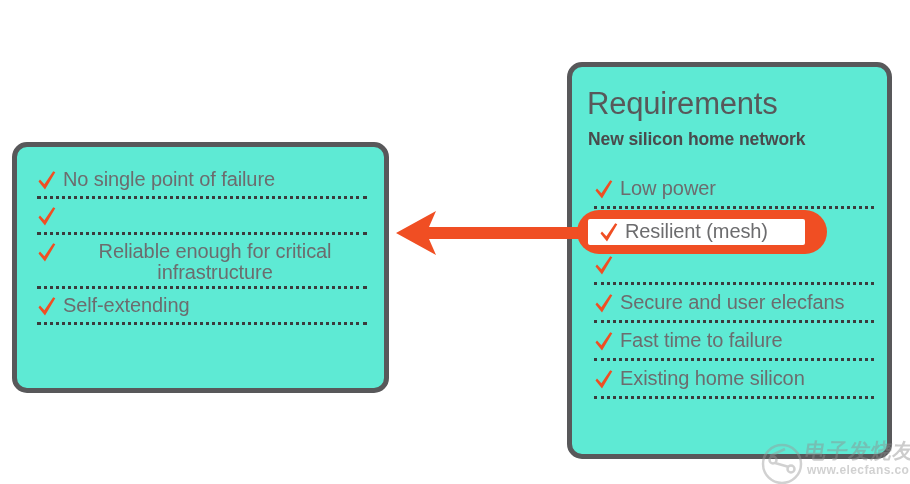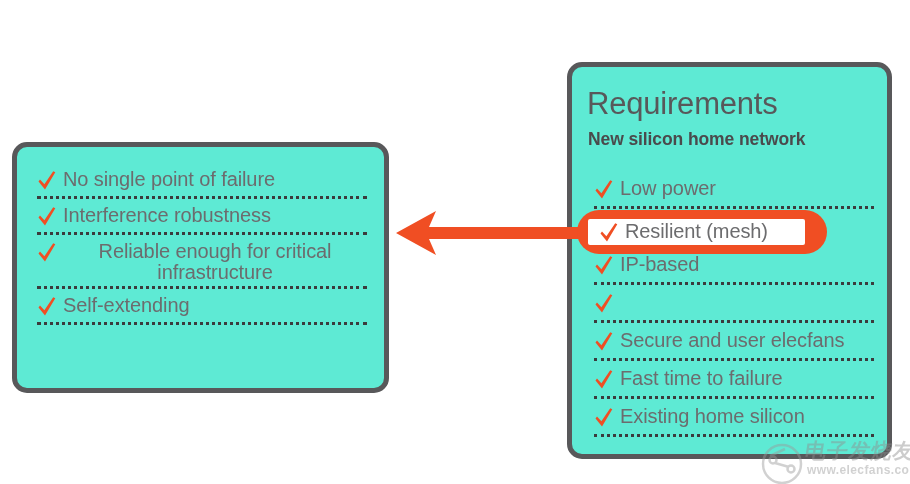--- a/index.html
+++ b/index.html
@@ -202,21 +202,20 @@
             </svg>
           </span>
           <span class="check-label">No single point of failure</span>
         </div>
         <div class="check-row">
           <span class="check-icon">
             <svg width="20" height="24" viewBox="0 0 20 24">
               <path d="M1.5 11.5 L3.0 9.6 L7.4 14.3 L16.2 1.2 L18.3 2.2 L8.0 19.6 Z" fill="#F04E23"></path>
             </svg>
           </span>
-          <span class="check-label">Interference robustness</span>
         </div>
         <div class="check-row">
           <span class="check-icon">
             <svg width="20" height="24" viewBox="0 0 20 24">
               <path d="M1.5 11.5 L3.0 9.6 L7.4 14.3 L16.2 1.2 L18.3 2.2 L8.0 19.6 Z" fill="#F04E23"></path>
             </svg>
           </span>
           <span class="check-label">Reliable enough for critical infrastructure</span>
         </div>
         <div class="check-row">
@@ -242,28 +241,20 @@
           </span>
           <span class="check-label">Low power</span>
         </div>
         <div class="check-row highlighted">
           <span class="check-icon">
             <svg width="20" height="24" viewBox="0 0 20 24">
               <path d="M1.5 11.5 L3.0 9.6 L7.4 14.3 L16.2 1.2 L18.3 2.2 L8.0 19.6 Z" fill="#F04E23"></path>
             </svg>
           </span>
           <span class="check-label">Resilient (mesh)</span>
-        </div>
-        <div class="check-row">
-          <span class="check-icon">
-            <svg width="20" height="24" viewBox="0 0 20 24">
-              <path d="M1.5 11.5 L3.0 9.6 L7.4 14.3 L16.2 1.2 L18.3 2.2 L8.0 19.6 Z" fill="#F04E23"></path>
-            </svg>
-          </span>
-          <span class="check-label">IP-based</span>
         </div>
         <div class="check-row">
           <span class="check-icon">
             <svg width="20" height="24" viewBox="0 0 20 24">
               <path d="M1.5 11.5 L3.0 9.6 L7.4 14.3 L16.2 1.2 L18.3 2.2 L8.0 19.6 Z" fill="#F04E23"></path>
             </svg>
           </span>
         </div>
         <div class="check-row">
           <span class="check-icon">

